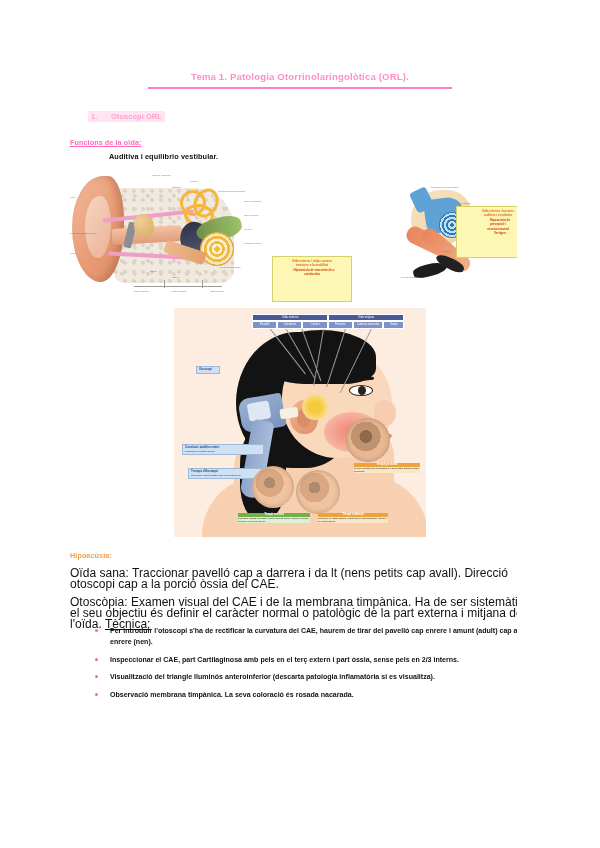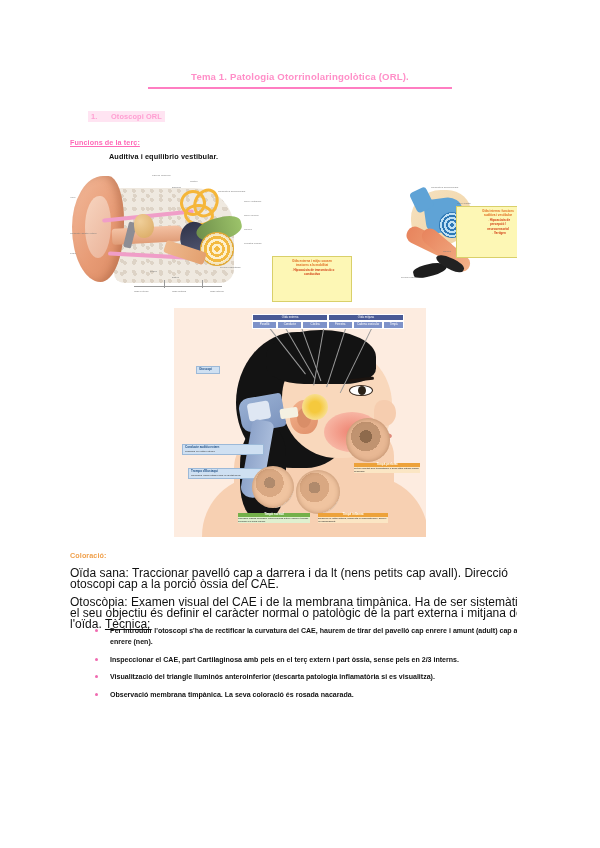--- a/index.html
+++ b/index.html
@@ -347,21 +347,21 @@
 
   <div class="title-wrap">
     <span class="doc-title">Tema 1. Patologia Otorrinolaringolòtica (ORL).</span>
   </div>
   <div class="title-rule"></div>
 
   <div class="num-item">
     <span class="num">1.</span><span>Otoscopi ORL</span>
   </div>
 
-  <div class="pink-head">Funcions de la terç:</div>
+  <div class="pink-head">Funcions de la oïda:</div>
   <div class="bold-line">Auditiva i equilibrio vestibular.</div>
 
   <div class="fig-a">
     <div class="earA-bone"></div>
     <div class="earA-pinna"></div>
     <div class="earA-pinkline"></div>
     <div class="earA-pinkline2"></div>
     <div class="earA-canal"></div>
     <div class="earA-drum"></div>
     <div class="earA-ossicles"></div>
@@ -498,21 +498,21 @@
     <div class="capbox cap-orange cp2">
       <div class="ct">Timpà inflamat</div>
       <div class="cd">S'inflama en l'otitis mitjana, augmenta la vascularització i apareix un abombament.</div>
     </div>
     <div class="capbox cap-orange cp3">
       <div class="ct">Timpà perforat</div>
       <div class="cd">Pot ser resultat d'un traumatisme o d'una otitis mitjana aguda perforada.</div>
     </div>
   </div>
 
-  <div class="orange-head">Coloració:</div>
+  <div class="orange-head">Hipoacúsia:</div>
 
   <div class="para p1">Oïda sana: Traccionar pavelló cap a darrera i da lt (nens petits cap avall). Direcció otoscopi cap a la porció òssia del CAE.</div>
 
   <div class="para p2">
     <span>Otoscòpia: Examen visual del CAE i de la membrana timpànica. Ha de ser sistemàtica i el seu objectiu és definir el caràcter</span>
     <span>normal o patològic de la part externa i mitjana de l'oïda.</span>
     <span class="u">Tècnica:</span>
   </div>
 
   <ul class="bullets">

